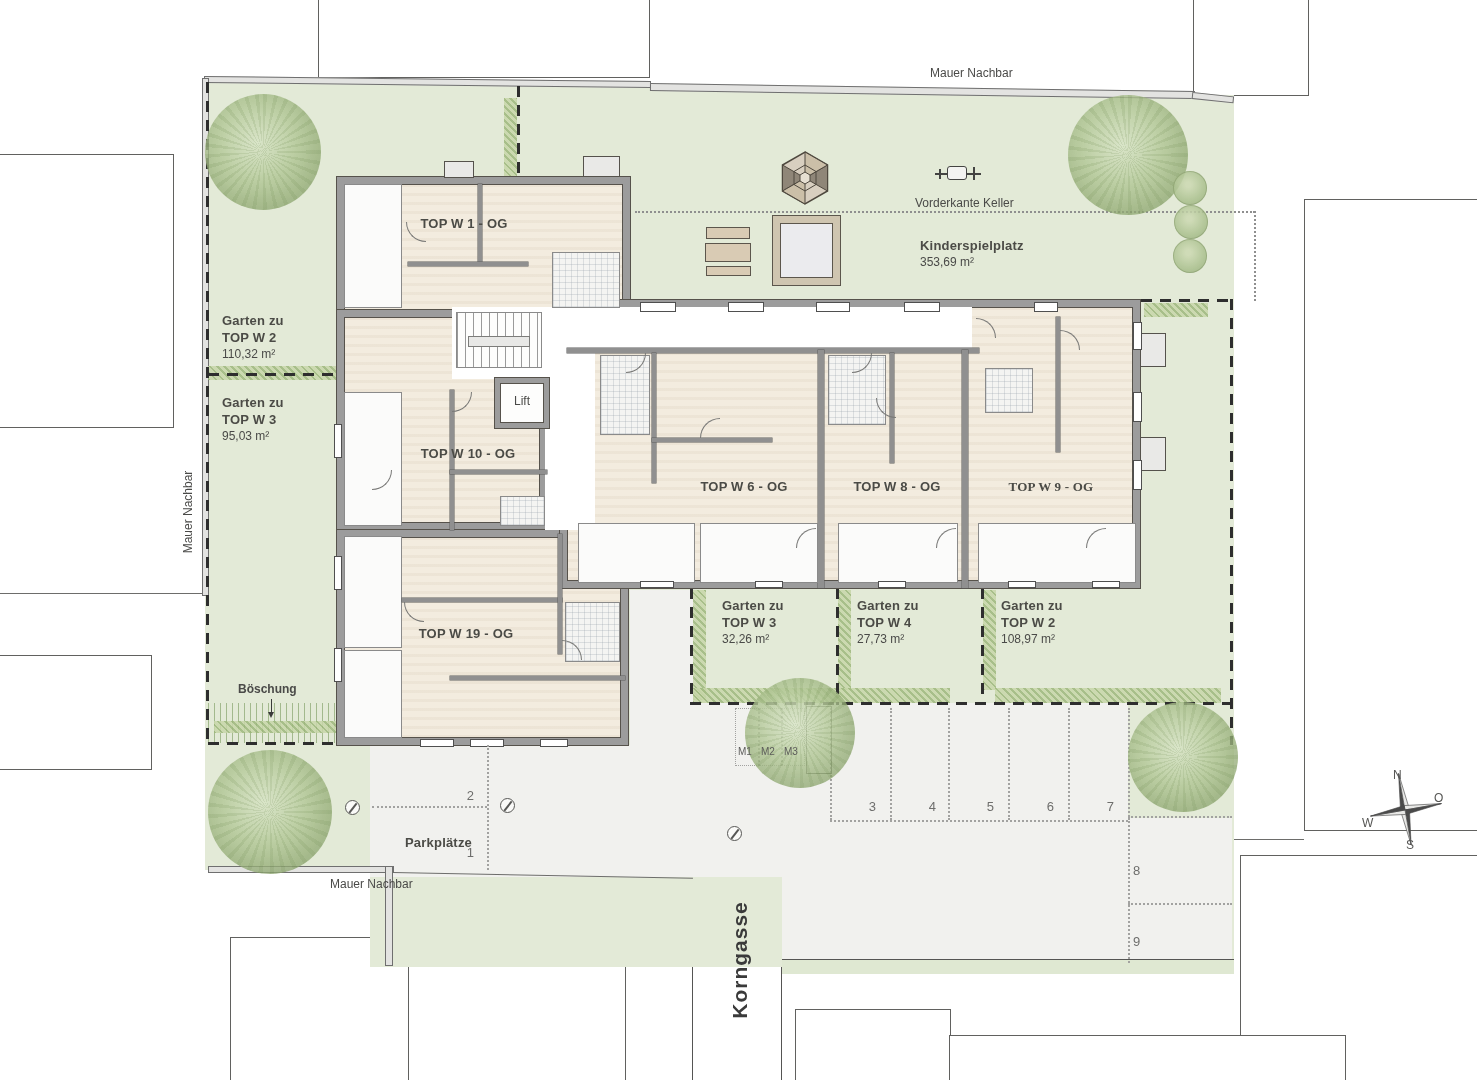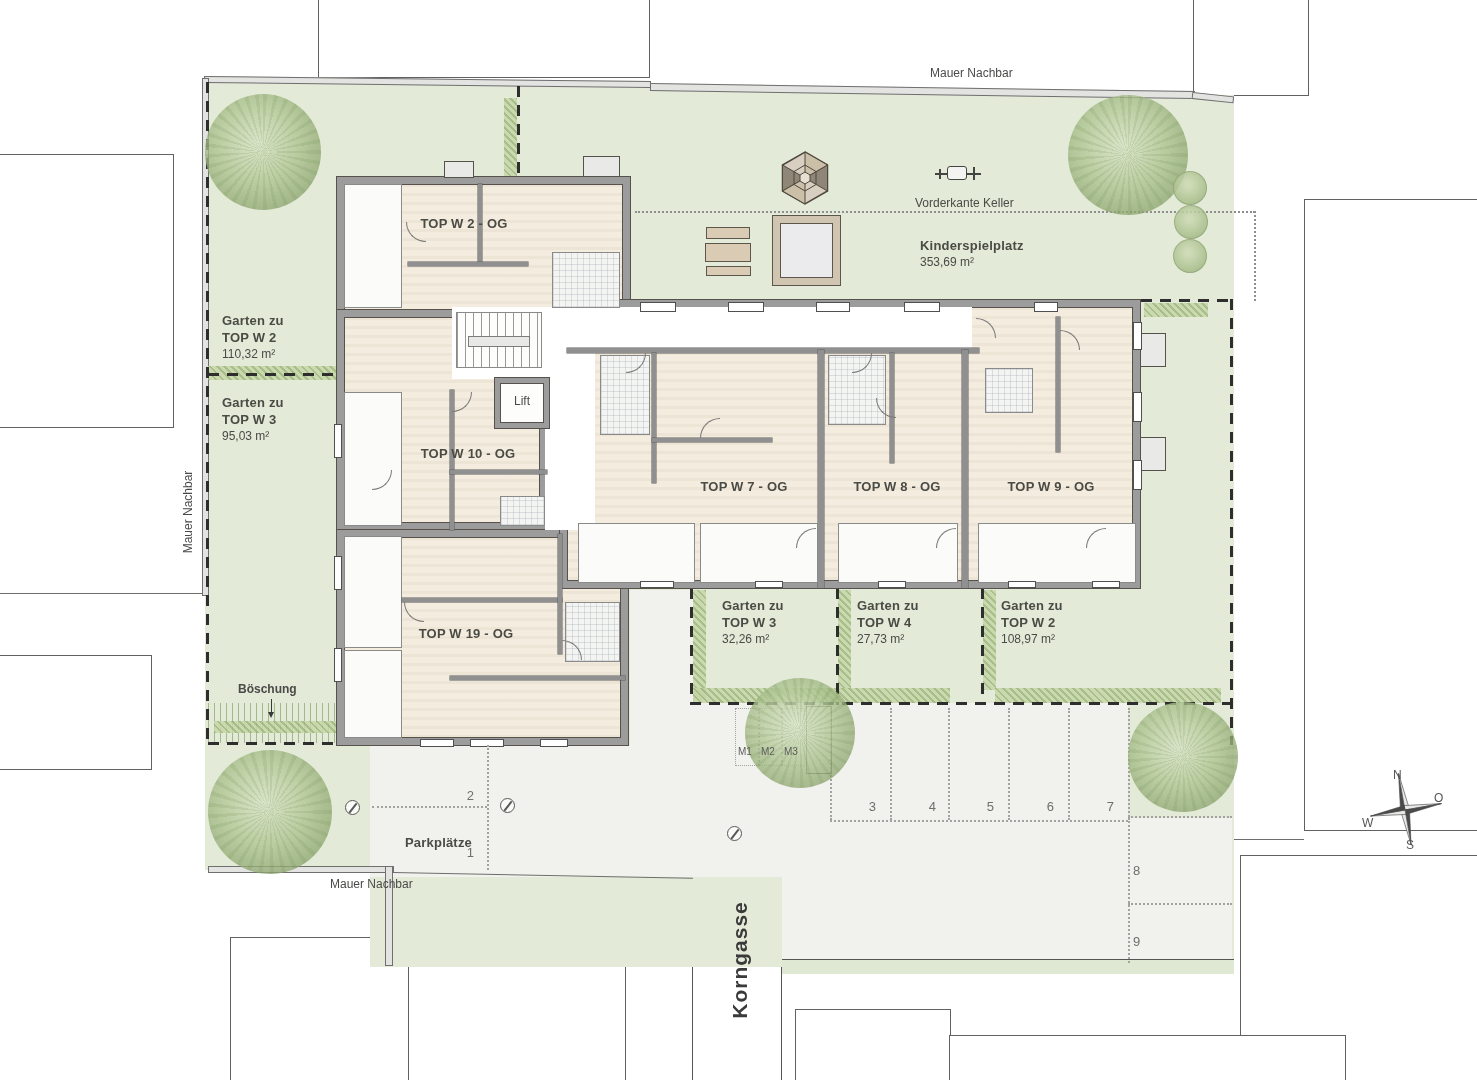--- a/index.html
+++ b/index.html
@@ -292,26 +292,26 @@
   <div class="a sm" style="left:930px;top:66px;">Mauer Nachbar</div>
   <div class="a sm" style="left:133px;top:505px;width:110px;text-align:center;transform:rotate(-90deg);">Mauer Nachbar</div>
   <div class="a sm" style="left:330px;top:877px;">Mauer Nachbar</div>
   <div class="a sm" style="left:915px;top:196px;">Vorderkante Keller</div>
 
   <div class="a glabel" style="left:920px;top:237px;">
     <div class="lbl">Kinderspielplatz</div>
     <div class="sm">353,69 m²</div>
   </div>
 
-  <div class="a lbl lblc" style="left:394px;top:216px;width:140px;">TOP W 2 - OG</div>
+  <div class="a lbl lblc" style="left:394px;top:216px;width:140px;">TOP W 1 - OG</div>
   <div class="a lbl lblc" style="left:398px;top:446px;width:140px;">TOP W 10 - OG</div>
   <div class="a lbl lblc" style="left:396px;top:626px;width:140px;">TOP W 19 - OG</div>
-  <div class="a lbl lblc" style="left:674px;top:479px;width:140px;">TOP W 7 - OG</div>
+  <div class="a lbl lblc" style="left:674px;top:479px;width:140px;">TOP W 6 - OG</div>
   <div class="a lbl lblc" style="left:827px;top:479px;width:140px;">TOP W 8 - OG</div>
-  <div class="a lbl lblc" style="left:981px;top:479px;width:140px;">TOP W 9 - OG</div>
+  <div class="a lbl lblc" style="left:981px;top:479px;width:140px;font-family:Liberation Serif, serif;">TOP W 9 - OG</div>
 
   <div class="a glabel" style="left:222px;top:312px;">
     <div class="lbl">Garten zu</div>
     <div class="lbl">TOP W 2</div>
     <div class="sm">110,32 m²</div>
   </div>
   <div class="a glabel" style="left:222px;top:394px;">
     <div class="lbl">Garten zu</div>
     <div class="lbl">TOP W 3</div>
     <div class="sm">95,03 m²</div>

